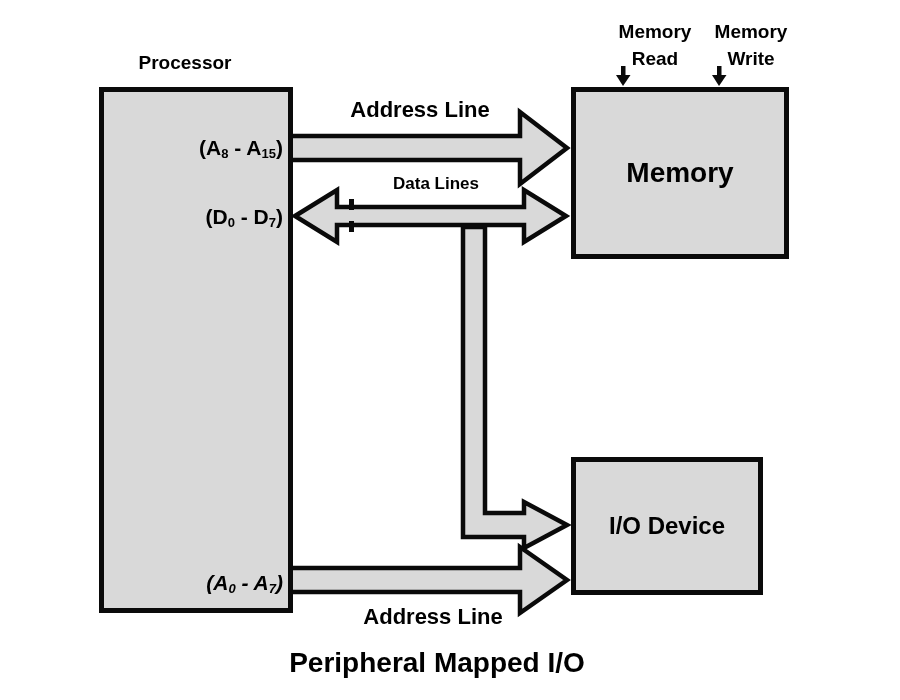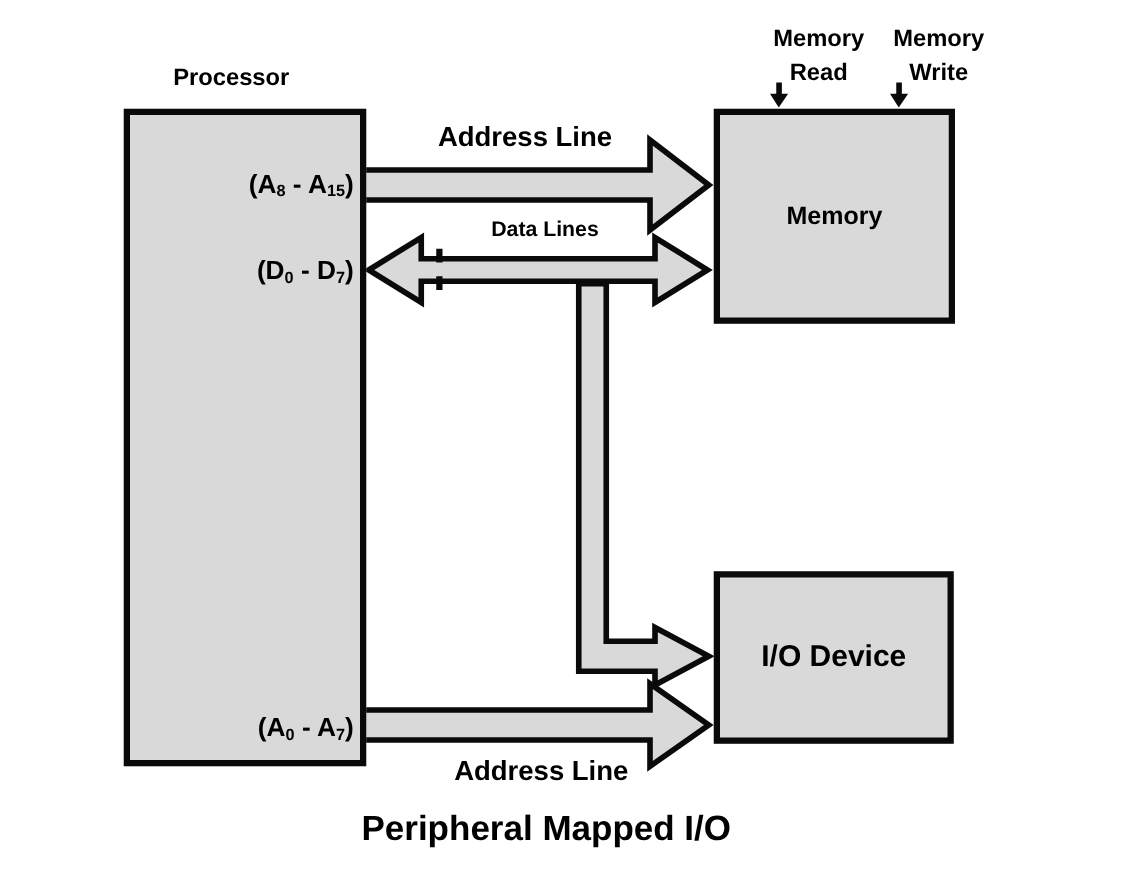--- a/index.html
+++ b/index.html
@@ -6,42 +6,42 @@
   .canvas {
     position:relative; width:900px; height:700px; background:#ffffff;
     font-family:"Liberation Sans", sans-serif; font-weight:700; color:#000;
     overflow:hidden;
   }
   .box {
     position:absolute; background:#d9d9d9; border:5px solid #0a0a0a;
     box-sizing:border-box; display:flex; align-items:center; justify-content:center;
   }
   #processor-box { left:99px; top:87px; width:194px; height:526px; }
-  #memory-box    { left:571px; top:87px; width:193px; height:172px; font-size:20px;text-align:center; }
+  #memory-box    { left:571px; top:87px; width:218px; height:172px; font-size:28px;text-align:center; }
   #io-box        { left:571px; top:457px; width:192px; height:138px; font-size:24px; }
   svg.arrows { position:absolute; left:0; top:0; }
   .lbl { position:absolute; text-align:center; white-space:nowrap; }
   #processor-label { left:88px;  top:52px;  width:194px; font-size:19px; }
   #addr-top-label  { left:320px; top:97px;  width:200px; font-size:22px; }
   #data-label      { left:336px; top:174px; width:200px; font-size:17px; }
   #addr-bot-label  { left:333px; top:604px; width:200px; font-size:22px; }
   #title-label     { left:187px; top:647px; width:500px; font-size:28px; }
   .ctrl {
     position:absolute; top:18px; width:80px; text-align:center;
     font-size:19px; line-height:27px; white-space:normal;
   }
   #memory-read-label  { left:583px;margin-left:32px; }
   #memory-write-label { left:679px;margin-left:32px; }
   .pin {
     position:absolute; right:617px; font-size:21px; white-space:nowrap;
     text-align:right;
   }
   #pin-a-high { top:136px; }
   #pin-data   { top:205px; }
-  #pin-a-low  { top:571px; }
+  #pin-a-low  { top:571px;font-style:italic; }
   .pin sub { font-size:0.62em; vertical-align:-0.24em; line-height:0; }
 </style>
 </head>
 <body>
 
 <div class="canvas">
 
   <svg class="arrows" width="900" height="700" viewBox="0 0 900 700">
     <g fill="#d9d9d9" stroke="#0a0a0a" stroke-width="4.5" stroke-linejoin="miter">
       <polygon points="463,227 463,537 524,537 524,548 567,525 524,502 524,513 485,513 485,227"></polygon>

